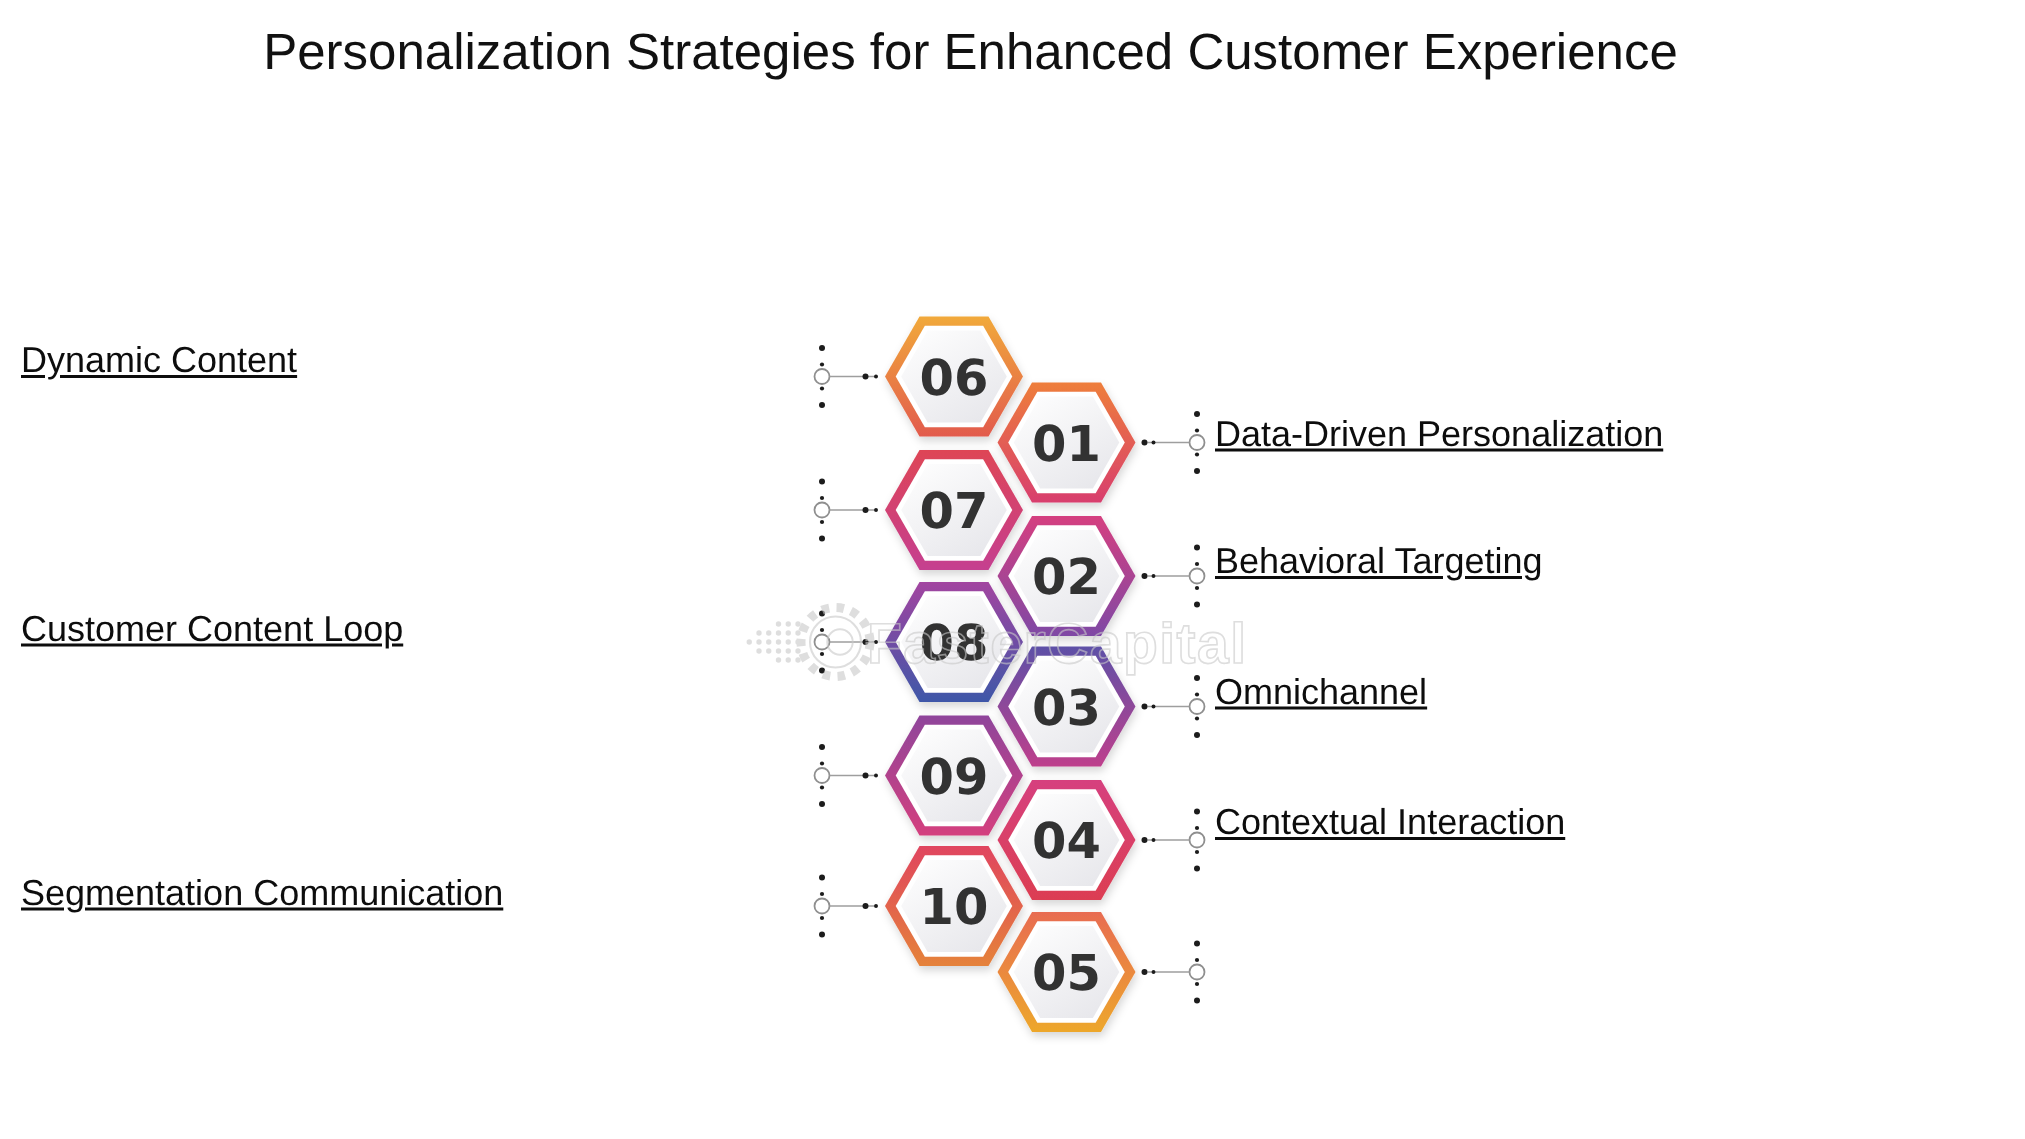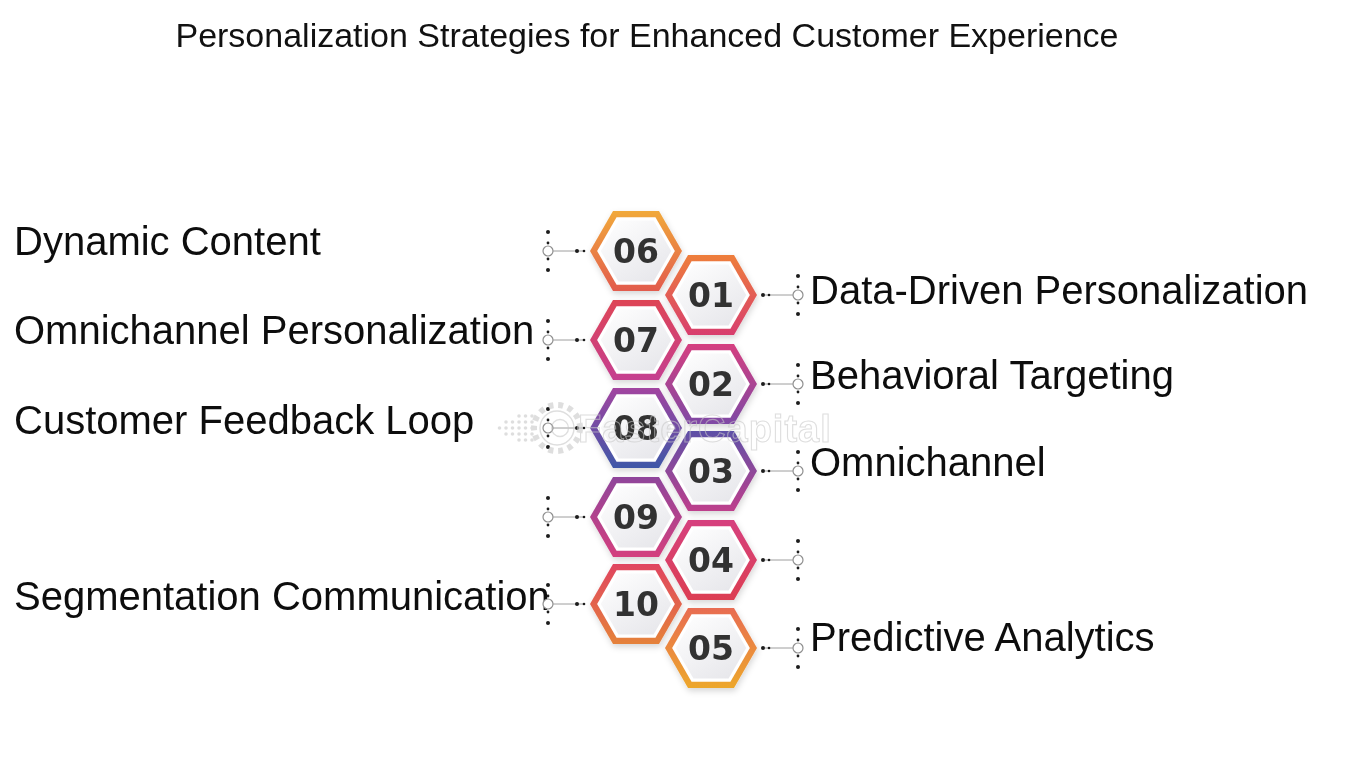--- a/index.html
+++ b/index.html
@@ -1,43 +1,42 @@
 <!DOCTYPE html>
 <html><head>
 <meta charset="utf-8">
 <style>
   html,body{margin:0;padding:0;background:#fff;}
   .canvas{position:relative;width:1350px;height:759px;background:#ffffff;overflow:hidden;
           font-family:"Liberation Sans",sans-serif;border-radius:32px;}
   .title{position:absolute;left:0;top:16px;width:1294px;text-align:center;
          font-size:34px;color:#111;white-space:nowrap;}
-  .label{position:absolute;transform:translateY(-50%);font-size:40px;color:#0d0d0d;
-         white-space:nowrap;}
+  .label{position:absolute;transform:translateY(-50%);font-size:24px;color:#0d0d0d;
+         white-space:nowrap;text-decoration:underline;}
   .label.right{}
   svg{position:absolute;left:0;top:0;}
   svg text.hexnum{font-family:"DejaVu Sans",sans-serif;font-weight:bold;font-size:33px;}
   svg text.wmtext{font-family:"Liberation Sans",sans-serif;font-weight:bold;font-size:38px;
                   letter-spacing:1px;}
 </style>
 </head>
 <body>
 
 <div class="canvas">
 
   <div class="title">Personalization Strategies for Enhanced Customer Experience</div>
 
   <div class="label" style="left:14px;top:241px">Dynamic Content</div>
-  <div class="label" style="left:14px;top:330px">Omnichannel Personalization</div>
-  <div class="label" style="left:14px;top:420px">Customer Feedback Loop</div>
+  <div class="label" style="left:14px;top:420px">Customer Content Loop</div>
   <div class="label" style="left:14px;top:596px">Segmentation Communication</div>
 
   <div class="label right" style="left:810px;top:290px">Data-Driven Personalization</div>
   <div class="label right" style="left:810px;top:375px">Behavioral Targeting</div>
   <div class="label right" style="left:810px;top:462px">Omnichannel</div>
-  <div class="label right" style="left:810px;top:637px">Predictive Analytics</div>
+  <div class="label right" style="left:810px;top:549px">Contextual Interaction</div>
 
   <svg id="diagram" width="1350" height="759" viewBox="0 0 1350 759">
       <defs>
         <linearGradient id="gL0" x1="0" y1="0" x2="0" y2="1">
           <stop offset="0%" stop-color="#F1A93A"></stop>
           <stop offset="100%" stop-color="#E25B4D"></stop>
         </linearGradient>
         <linearGradient id="gL1" x1="0" y1="0" x2="0" y2="1">
           <stop offset="0%" stop-color="#DE4556"></stop>
           <stop offset="100%" stop-color="#C53F90"></stop>

